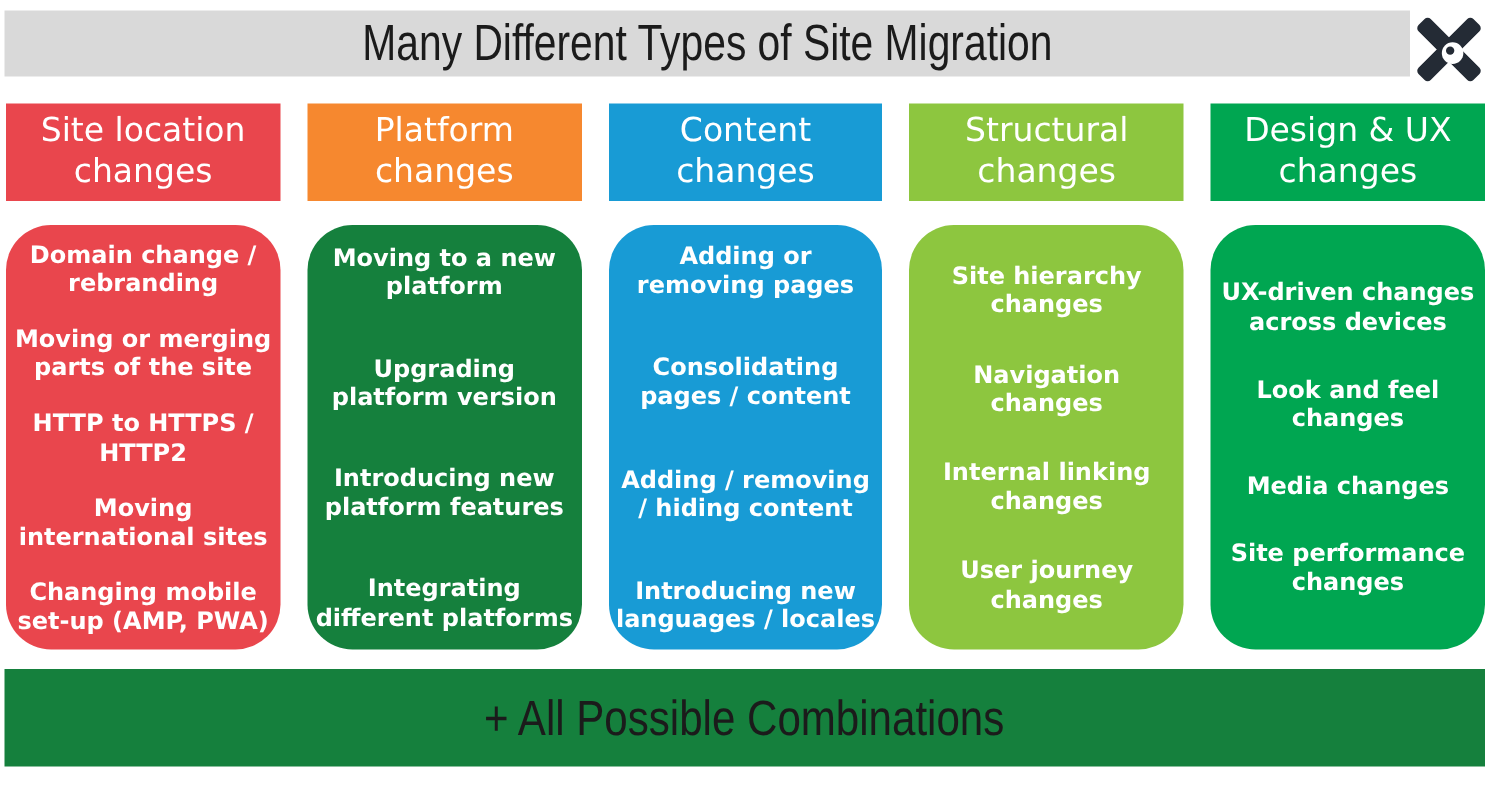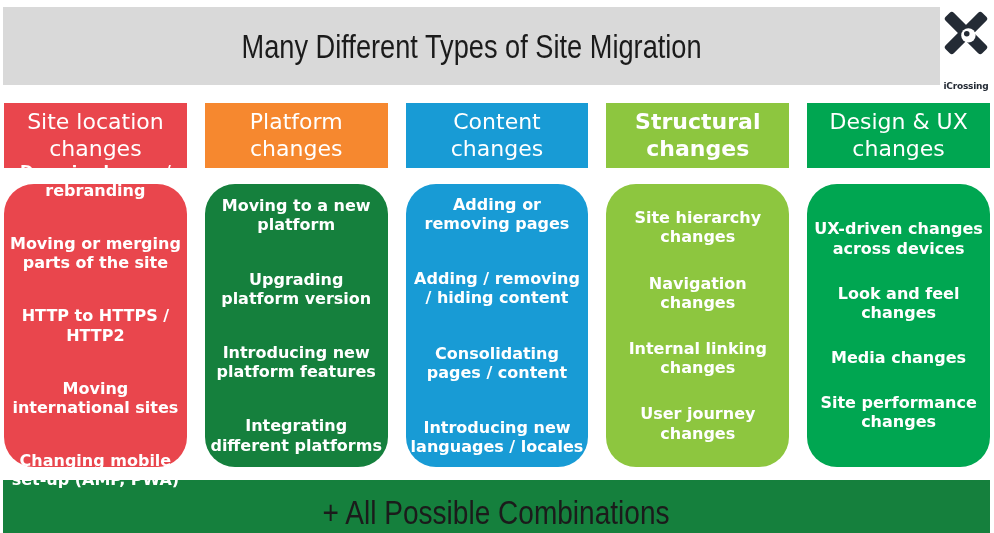--- a/index.html
+++ b/index.html
@@ -1,19 +1,19 @@
 <!DOCTYPE html>
 <html><head>
 <meta charset="utf-8">
 <style>
   * { margin: 0; padding: 0; box-sizing: border-box; }
   html, body { width: 994px; height: 533px; background: #ffffff; overflow: hidden; }
   body { font-family: "Liberation Sans", sans-serif; }
 
-  .header-row { display: flex; margin: 7px 2px 0 3px; height: 78px; }
+  .header-row { display: flex; margin: 7px 2px 0 3px; height: 44px; }
   .title-bar {
     flex: 1; background: #D9D9D9;
     display: flex; align-items: center; justify-content: center;
   }
   .title-text {
     font-size: 34px; color: #1b1b1b; white-space: nowrap;
     transform: scaleX(0.80); transform-origin: center;
     font-family: "Liberation Sans", sans-serif;
   }
   .logo-box {
@@ -74,21 +74,21 @@
       </svg>
     </span>
     <div class="logo-text">iCrossing</div>
   </div>
 </div>
 
 <div class="columns">
   <div class="column">
     <div class="col-header" style="background: rgb(233, 70, 77);">Site location
 changes</div>
-    <div class="col-body" style="background: rgb(233, 70, 77); row-gap: 34px;">
+    <div class="col-body" style="background: rgb(233, 70, 77); row-gap: 18px;">
         <div class="item">Domain change /
 rebranding</div>
         <div class="item">Moving or merging
 parts of the site</div>
         <div class="item">HTTP to HTTPS /
 HTTP2</div>
         <div class="item">Moving
 international sites</div>
         <div class="item">Changing mobile
 set-up (AMP, PWA)</div>
@@ -109,31 +109,31 @@
 different platforms</div>
       </div>
   </div>
 
   <div class="column">
     <div class="col-header" style="background: rgb(24, 155, 213);">Content
 changes</div>
     <div class="col-body" style="background: rgb(24, 155, 213); row-gap: 36px;">
         <div class="item">Adding or
 removing pages</div>
+        <div class="item">Consolidating
+pages / content</div>
         <div class="item">Adding  / removing
 / hiding content</div>
-        <div class="item">Consolidating
-pages / content</div>
         <div class="item">Introducing new
 languages / locales</div>
       </div>
   </div>
 
   <div class="column">
-    <div class="col-header" style="background: rgb(141, 198, 63); font-weight: bold;">Structural
+    <div class="col-header" style="background: rgb(141, 198, 63);">Structural
 changes</div>
     <div class="col-body" style="background: rgb(141, 198, 63); row-gap: 27px;">
         <div class="item">Site hierarchy
 changes</div>
         <div class="item">Navigation
 changes</div>
         <div class="item">Internal linking
 changes</div>
         <div class="item">User journey
 changes</div>

